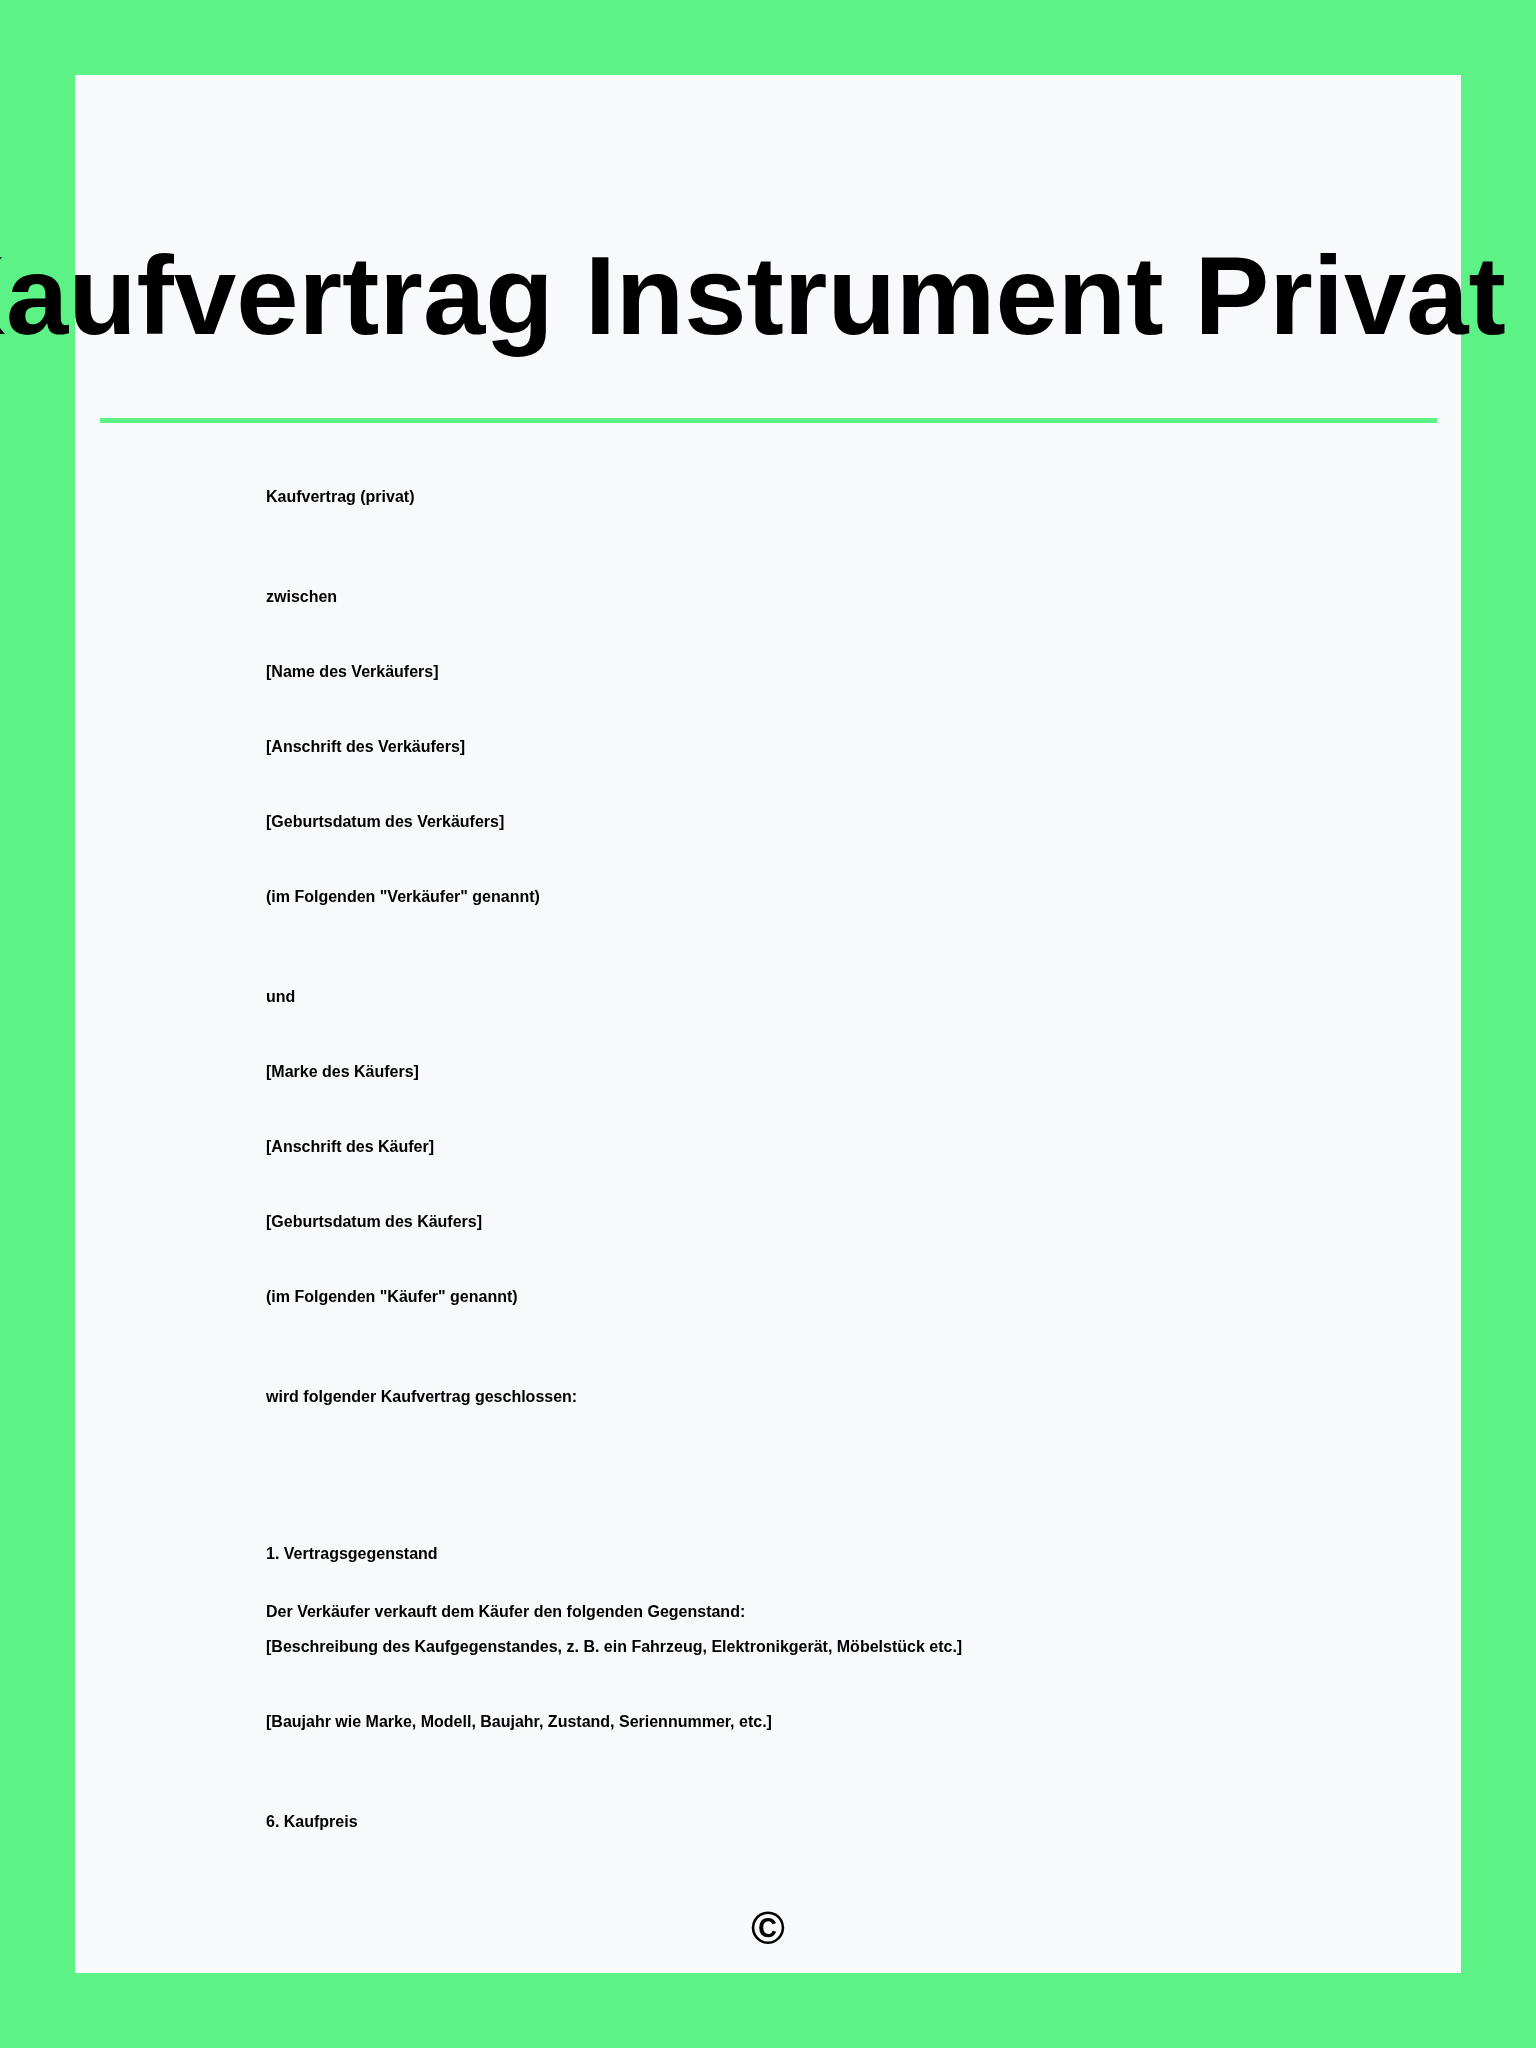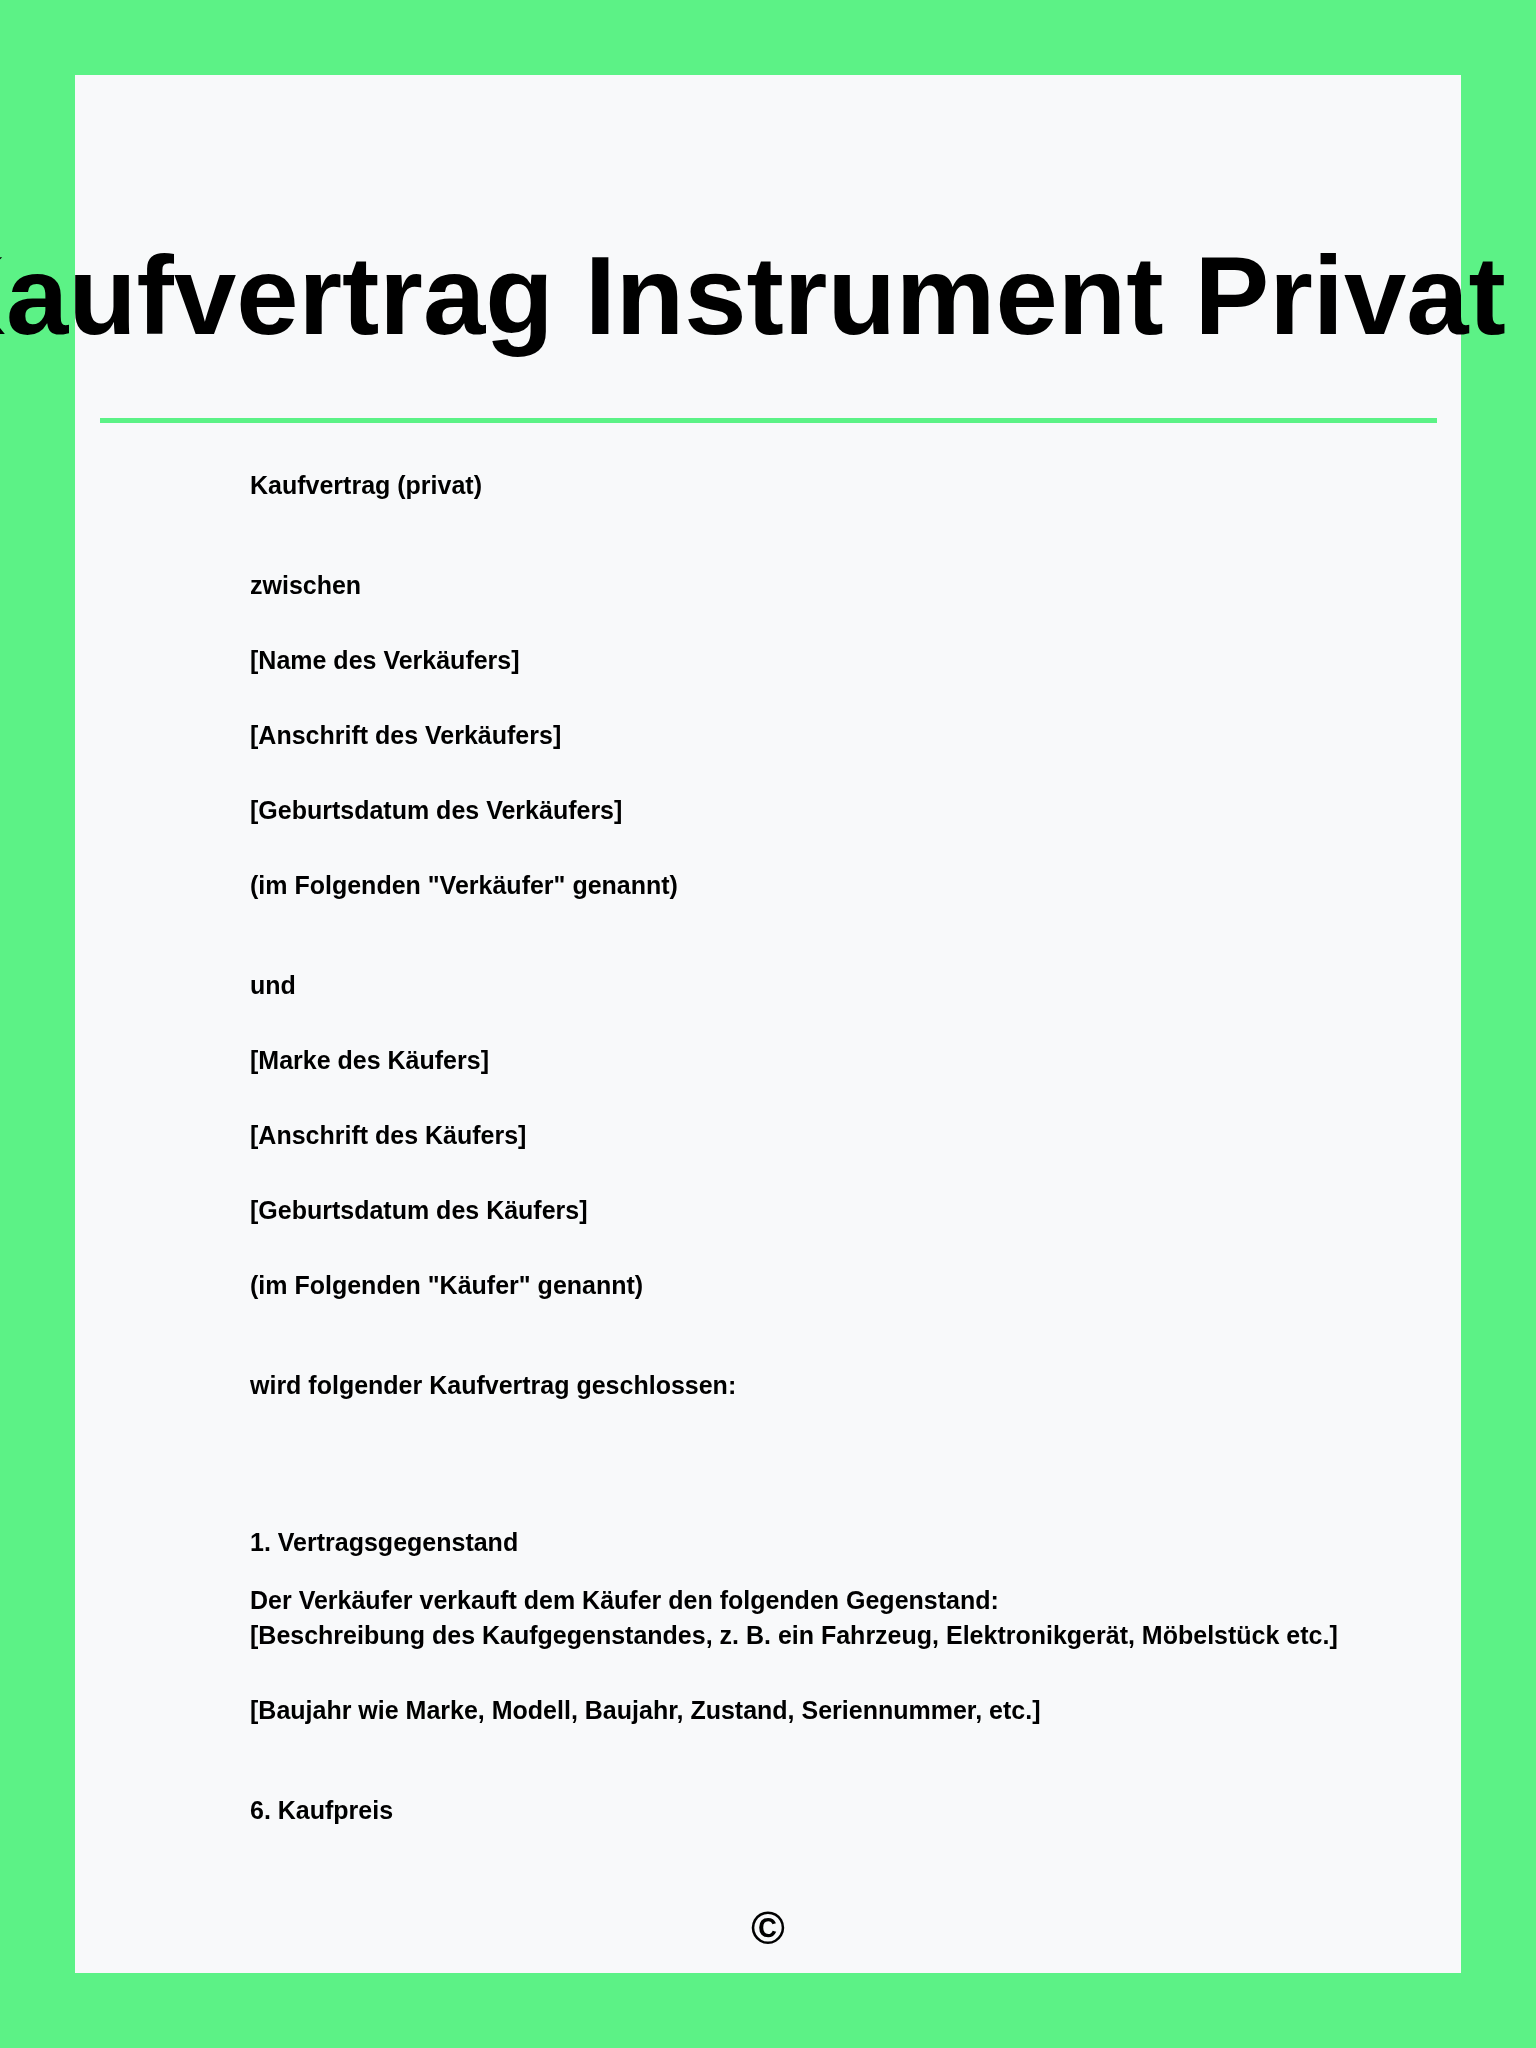--- a/index.html
+++ b/index.html
@@ -40,22 +40,22 @@
       position: absolute;
       left: 100px;
       top: 418px;
       width: 1337px;
       height: 5px;
       background: #5cf286;
     }
     .line {
       position: absolute;
       left: 250px;
-      margin: 0;
-      font-size: 25px;
+      margin: 16px;
+      font-size: 16px;
       font-weight: bold;
       color: #000;
       white-space: nowrap;
       line-height: 1;
     }
     .copyright {
       position: absolute;
       left: 0;
       width: 1536px;
       top: 1905px;
@@ -76,21 +76,21 @@
 <div class="rule"></div>
 
 <p class="line" style="top:473px">Kaufvertrag (privat)</p>
 <p class="line" style="top:573px">zwischen</p>
 <p class="line" style="top:648px">[Name des Verkäufers]</p>
 <p class="line" style="top:723px">[Anschrift des Verkäufers]</p>
 <p class="line" style="top:798px">[Geburtsdatum des Verkäufers]</p>
 <p class="line" style="top:873px">(im Folgenden "Verkäufer" genannt)</p>
 <p class="line" style="top:973px">und</p>
 <p class="line" style="top:1048px">[Marke des Käufers]</p>
-<p class="line" style="top:1123px">[Anschrift des Käufers]</p>
+<p class="line" style="top:1123px">[Anschrift des Käufer]</p>
 <p class="line" style="top:1198px">[Geburtsdatum des Käufers]</p>
 <p class="line" style="top:1273px">(im Folgenden "Käufer" genannt)</p>
 <p class="line" style="top:1373px">wird folgender Kaufvertrag geschlossen:</p>
 <p class="line" style="top:1530px">1. Vertragsgegenstand</p>
 <p class="line" style="top:1588px">Der Verkäufer verkauft dem Käufer den folgenden Gegenstand:</p>
 <p class="line" style="top:1623px">[Beschreibung des Kaufgegenstandes, z. B. ein Fahrzeug, Elektronikgerät, Möbelstück etc.]</p>
 <p class="line" style="top:1698px">[Baujahr wie Marke, Modell, Baujahr, Zustand, Seriennummer, etc.]</p>
 <p class="line" style="top:1798px">6. Kaufpreis</p>
 
 <div class="copyright">©</div>

